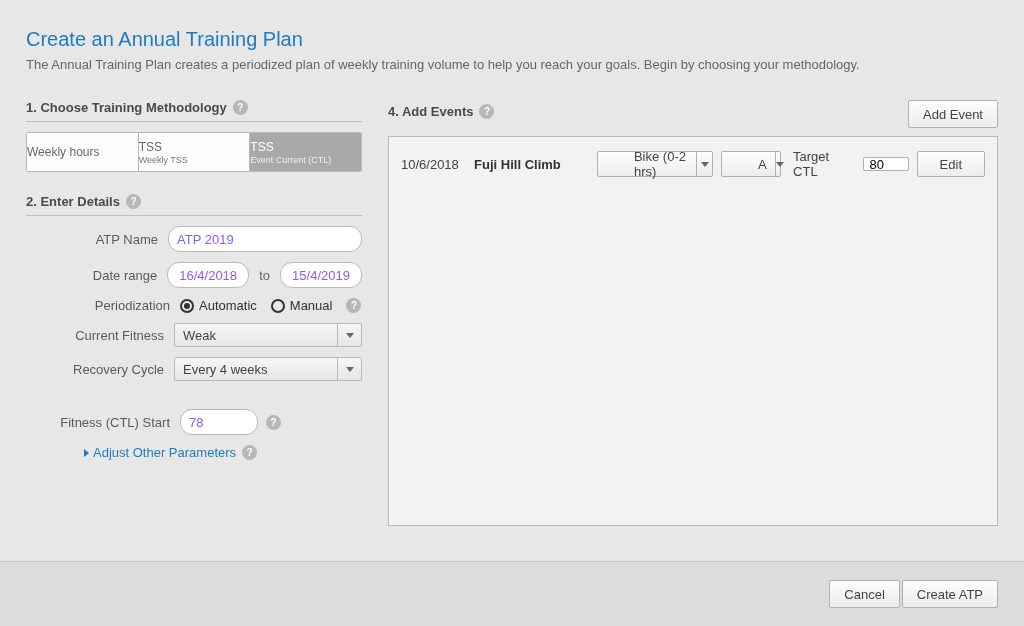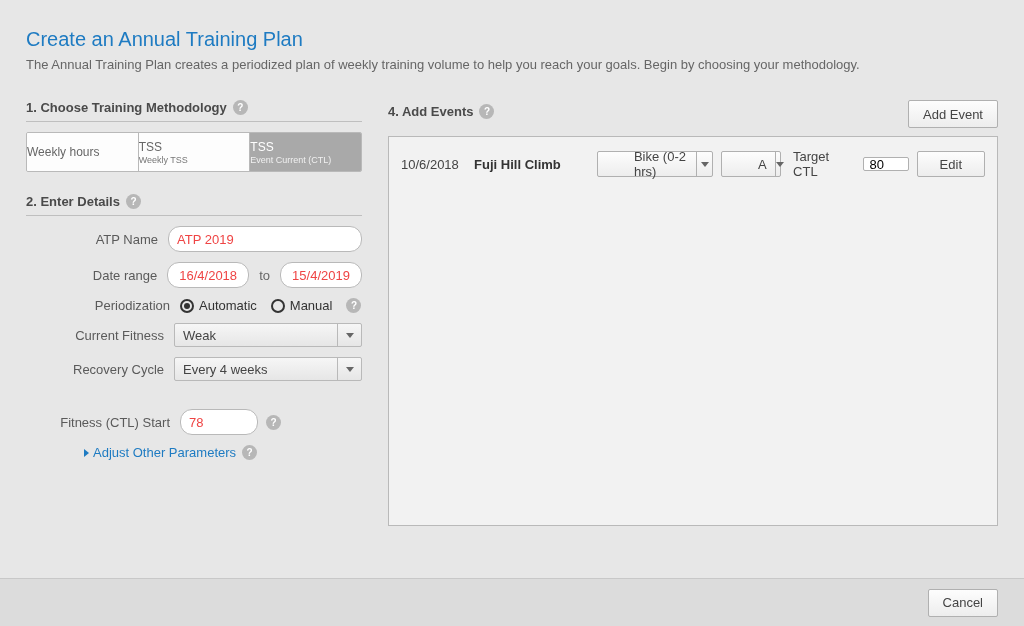--- a/index.html
+++ b/index.html
@@ -76,21 +76,21 @@
 
   
   .form-row { display: flex; align-items: center; margin-bottom: 10px; }
   .form-label { width: 154px; text-align: right; padding-right: 10px; color: #5a5a5a; font-size: 13px; }
   .text-input, .date-input, .num-input {
     height: 26px;
     border: 1px solid #b9b9b9;
     background: #fff;
     padding: 0 8px;
     font-size: 13px;
-    color: #ef4444;
+    color: #8b5cf6;
     border-radius: 12px;
   }
   .text-input { width: 196px; }
   .date-input { width: 82px; text-align: center; }
   .num-input { width: 78px; }
   .to-label { margin: 0 10px; color: #666; font-size: 13px; }
 
   .radio-wrap { display: inline-flex; align-items: center; margin-right: 14px; color: #333; font-size: 13px;}
   .radio { width: 14px; height: 14px; border: 2px solid #333; border-radius: 50%; display: inline-flex; align-items:center; justify-content:center; margin-right: 5px; }
   .radio.checked::after { content:""; width:6px; height:6px; background:#333; border-radius:50%; }
@@ -143,21 +143,21 @@
   .event-select .sel-arr { width:22px; border-left:1px solid #b0b0b0; display:flex; align-items:center; justify-content:center; }
   .sel1 { width:120px; }
   .sel2 { width:60px; }
   .target-label { margin-left: 4px; }
   .ctl-input { width:46px; height:14px; border:1px solid #b0b0b0; background:#fff; padding:0 6px; font-size:13px; border-radius:2px; }
 
   
   .footer {
     position: fixed;
     left:0; right:0; bottom:0;
-    height: 48px;
+    height: 65px;
     background: #dcdcdc;
     border-top: 1px solid #c8c8c8;
     display:flex;
     align-items:center;
     justify-content:flex-end;
     gap: 2px;
     padding: 0 26px;
   }
 </style>
 </head>
@@ -293,13 +293,14 @@
 
           <span class="btn small">Edit</span>
         </div>
       </div>
     </div>
   </div>
 </div>
 
 <div class="footer">
   <span class="btn">Cancel</span>
+  <span class="btn">Create ATP</span>
 </div>
 
 </body></html>

